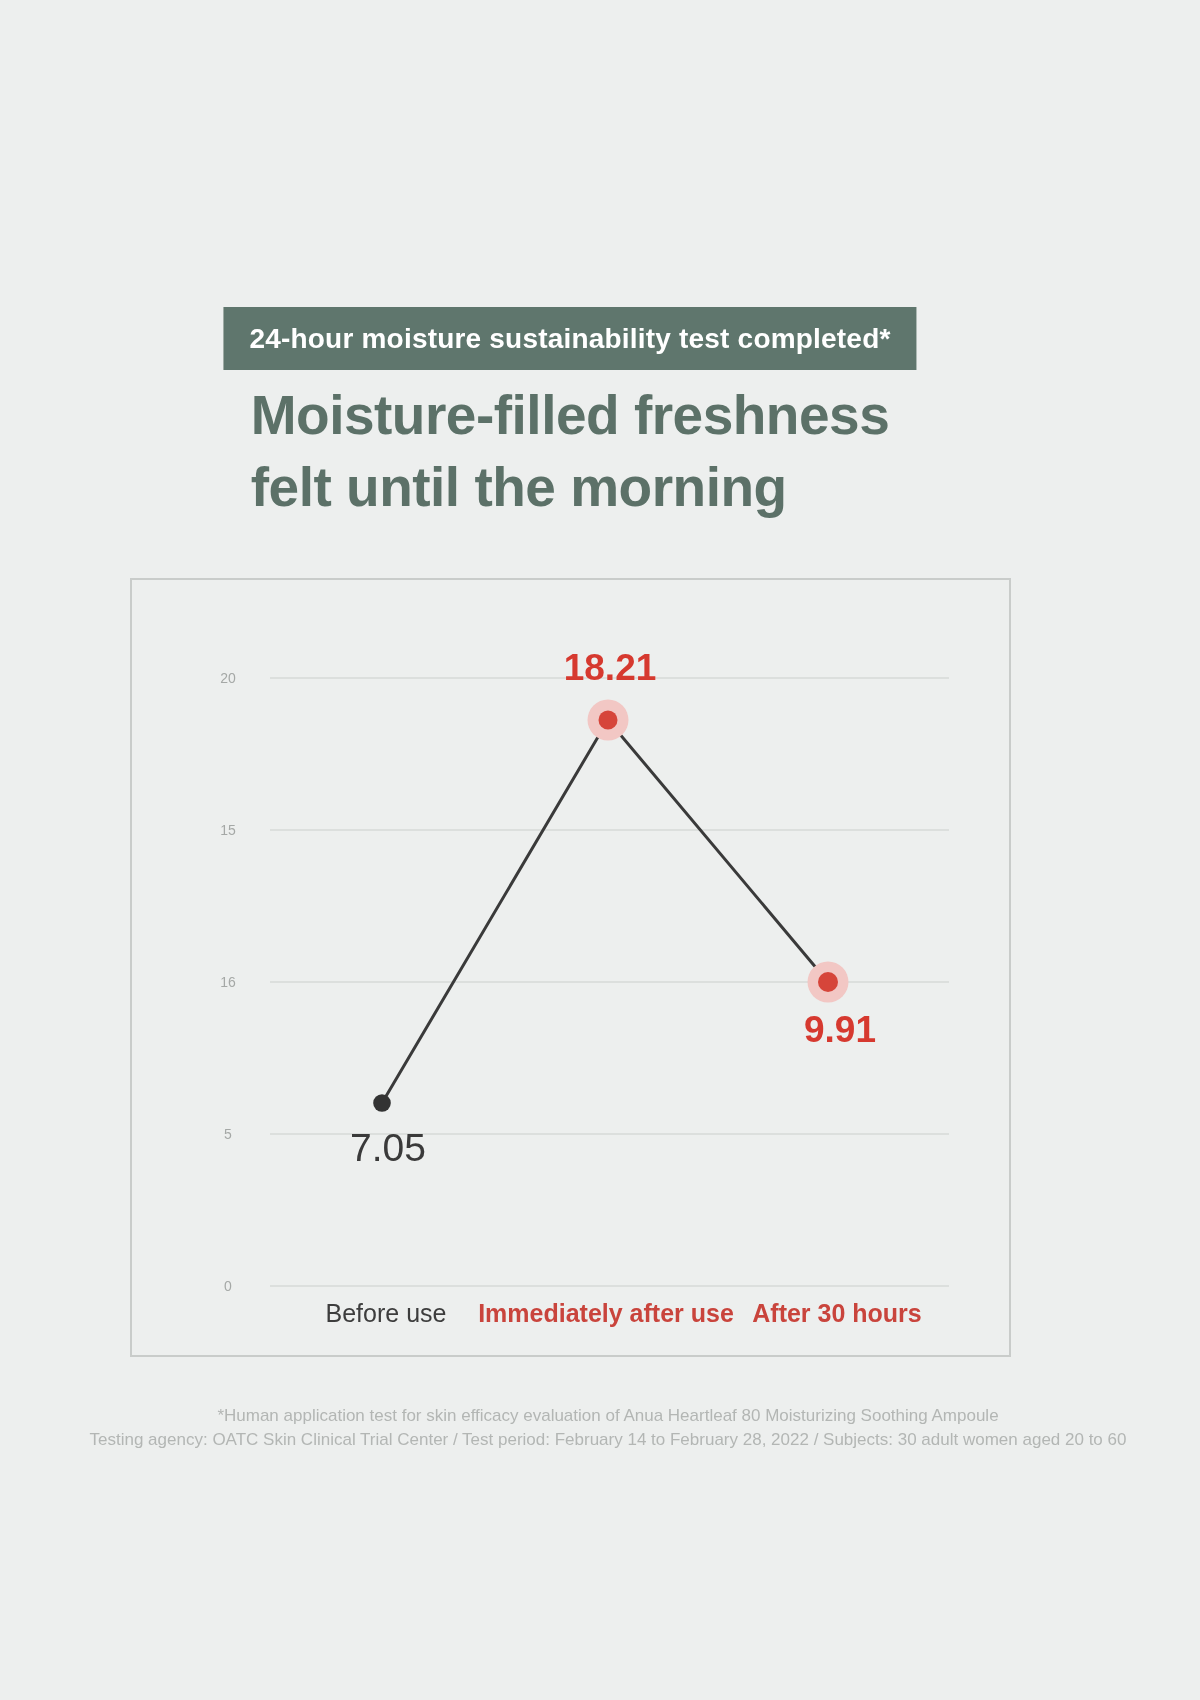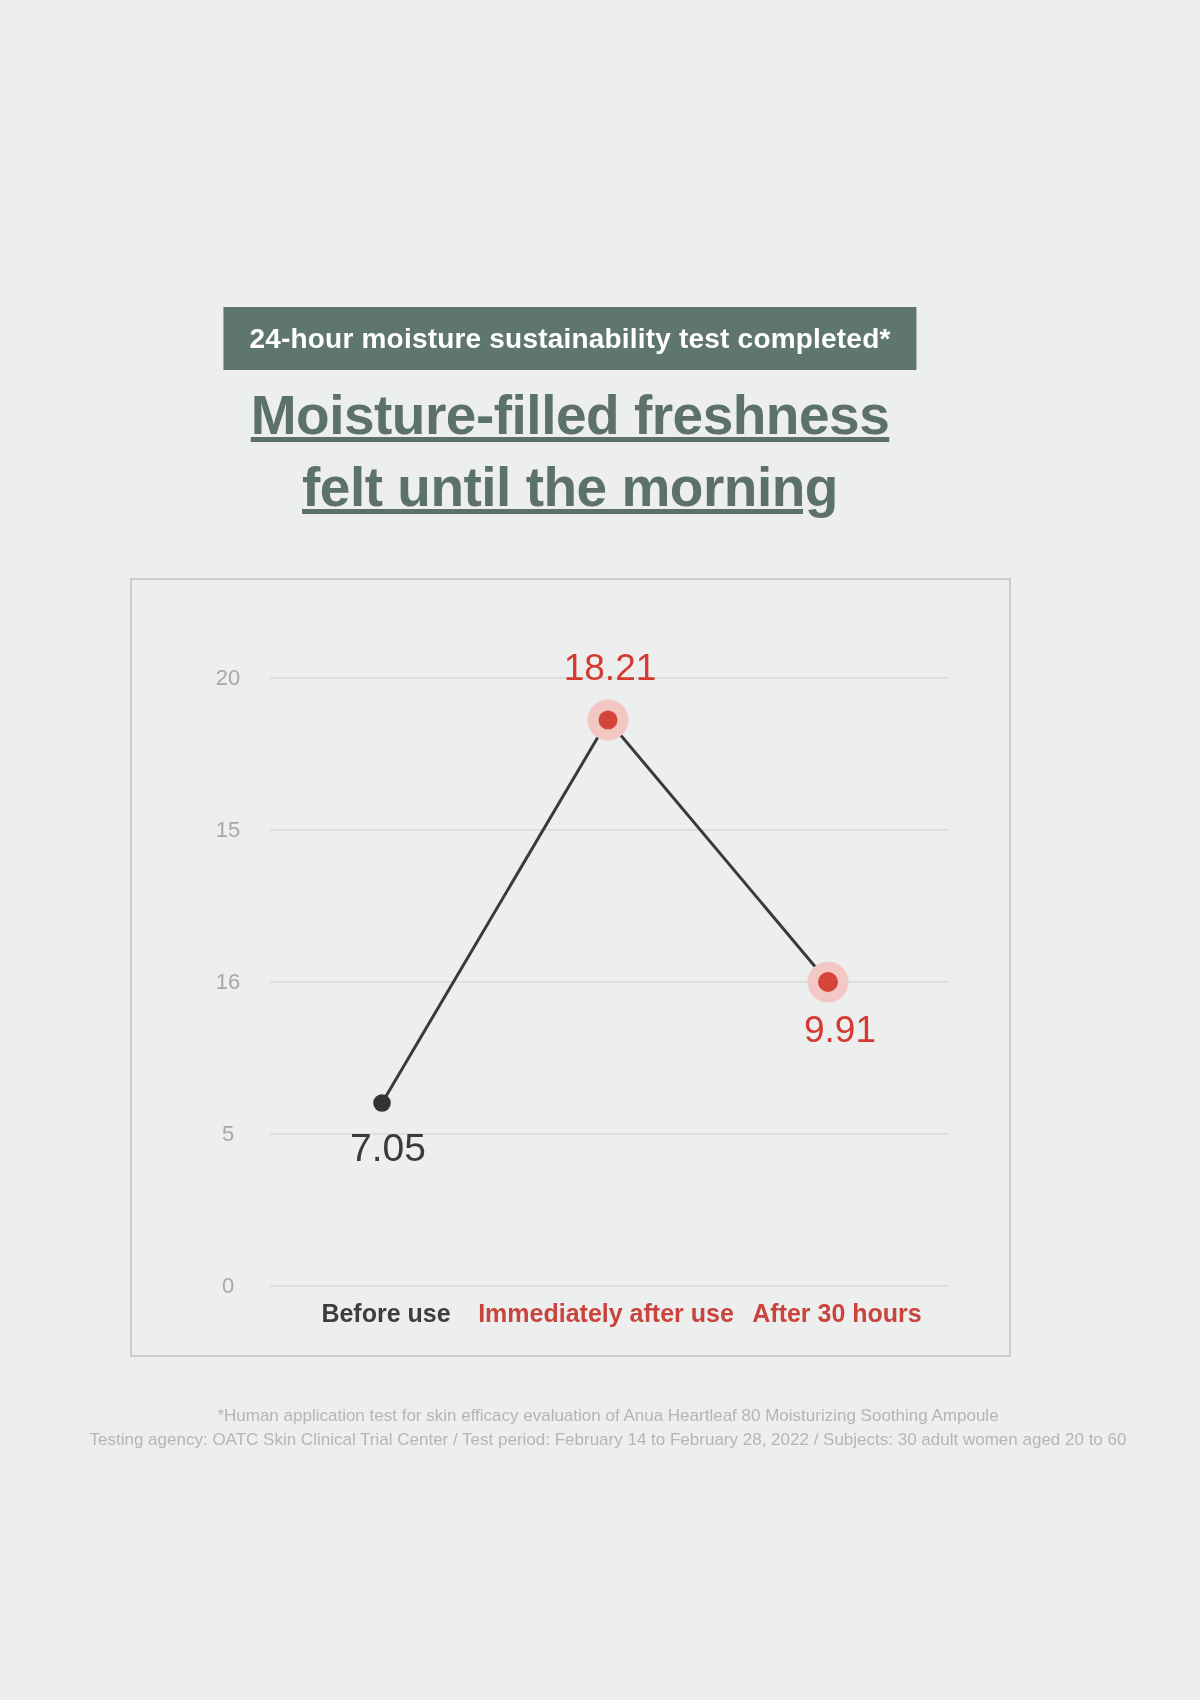--- a/index.html
+++ b/index.html
@@ -27,54 +27,53 @@
     font-family:"Liberation Sans",sans-serif;
   }
   .badge{
     position:absolute;top:307px;left:570px;transform:translateX(-50%);
     height:51px;line-height:51px;padding:6px 26px;
     background:var(--badge-bg);color:var(--badge-text);
     font-size:28px;font-weight:bold;white-space:nowrap;letter-spacing:.2px;
   }
   .title{
     position:absolute;top:379px;left:570px;transform:translateX(-50%);
-    margin:0;text-align:center;color:var(--title-color);
+    margin:0;color:var(--title-color);
     font-size:55px;font-weight:bold;line-height:72px;white-space:nowrap;
     letter-spacing:-.5px;
-    text-decoration:underline;
   }
   .title-line{display:block;}
   .chart-card{
     position:absolute;left:130px;top:578px;width:881px;height:779px;
     border:2px solid var(--card-border);box-sizing:border-box;
   }
   .gridline{
     position:absolute;left:138px;width:679px;height:2px;
     background:var(--gridline-color);
   }
   .tick{
     position:absolute;left:66px;width:60px;text-align:center;
-    font-size:22px;color:var(--tick-color);line-height:26px;
+    font-size:14px;color:var(--tick-color);line-height:26px;
   }
   .chart-svg{position:absolute;left:0;top:0;width:877px;height:775px;}
   .series-line{fill:none;stroke:var(--line-color);stroke-width:3;}
   .halo{fill:var(--point-halo);}
   .pt-red{fill:var(--point-red);}
   .pt-dark{fill:var(--point-dark);}
   .value-label{
     position:absolute;transform:translate(-50%,-50%);
-    font-size:37px;font-weight:normal;color:var(--value-red);white-space:nowrap;
+    font-size:37px;font-weight:bold;color:var(--value-red);white-space:nowrap;
   }
   .value-label.dark{color:var(--value-dark);font-weight:400;font-size:39px;margin-top:11px;}
   .x-label{
     position:absolute;top:733px;transform:translate(-50%,-50%);
     font-size:25px;white-space:nowrap;
   }
   .x-label.red{color:var(--axis-red);font-weight:bold;}
-  .x-label.dark{color:var(--axis-dark);font-weight:700;}
+  .x-label.dark{color:var(--axis-dark);font-weight:400;}
   .footnotes{
     position:absolute;top:1404px;left:570px;transform:translateX(-50%);
     text-align:center;font-size:17px;line-height:24px;
     color:var(--footnote-color);white-space:nowrap;margin-left:38px;
   }
 </style>
 </head>
 <body>
 
 <div class="screen">

